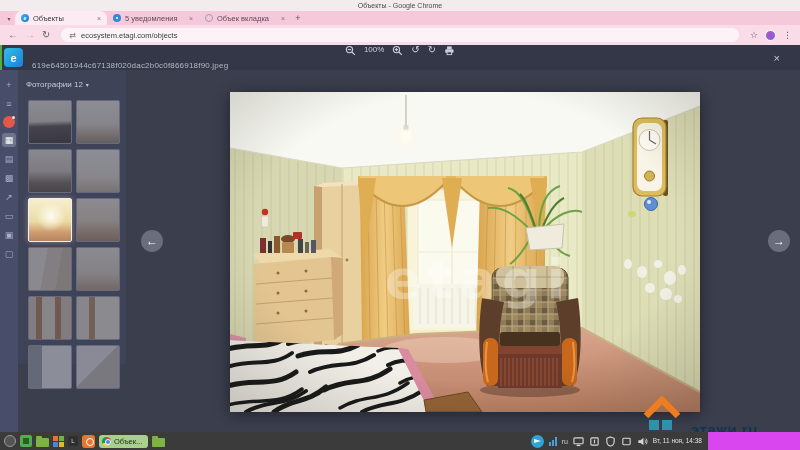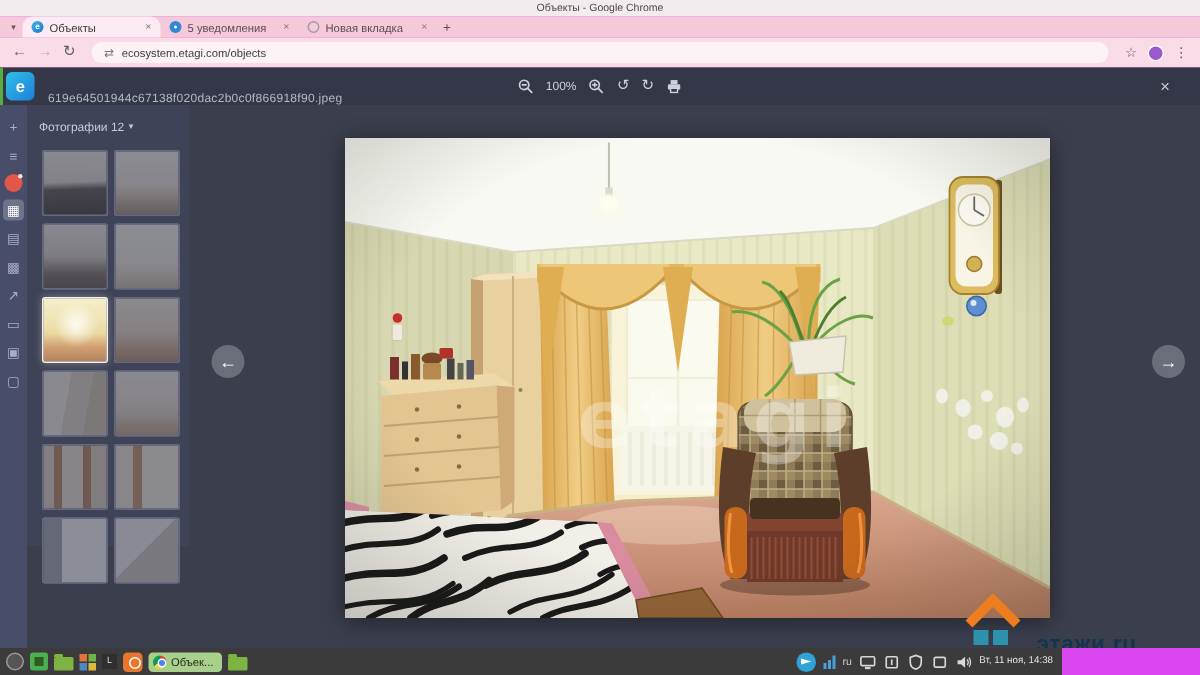--- a/index.html
+++ b/index.html
@@ -43,21 +43,21 @@
   
   .page{position:absolute;left:0;top:45px;width:800px;height:387px;background:#3b3e4d;overflow:hidden;}
   .green-edge{position:absolute;left:0;top:0;width:2px;height:25px;background:#55ae3f;z-index:6;}
   .viewerbar{position:absolute;left:0;top:0;width:800px;height:25px;background:#343748;
     display:flex;align-items:center;}
   .viewer-logo{width:19px;height:19px;margin-left:4px;border-radius:4px;
     background:linear-gradient(135deg,#2fc0e8,#1e7ed6);color:#fff;font-weight:bold;
     font-size:11px;display:flex;align-items:center;justify-content:center;}
   .filename{margin-left:9px;font-size:8px;color:#b4b8c6;letter-spacing:.2px;margin-top:16px;}
   .viewer-controls{position:absolute;left:50%;top:0;height:25px;transform:translateX(-50%);
-    display:flex;align-items:center;gap:8px;color:#ccd0dc;}
+    display:flex;align-items:flex-start;gap:8px;color:#ccd0dc;}
   .vc-glyph{font-size:10px;line-height:1;color:#ccd0dc;}
   .zoom-level{font-size:8px;color:#ccd0dc;}
   .viewer-close{position:absolute;right:20px;top:0;height:25px;display:flex;align-items:center;
     font-size:11px;color:#c7cbd7;}
 
   .app-rail{position:absolute;left:0;top:25px;width:18px;height:362px;background:#484d6a;
     padding-top:3px;}
   .rail-item{width:14px;height:14px;margin:5px auto;color:#a9adc6;font-size:9px;
     line-height:14px;text-align:center;}
   .rail-item.selected{background:rgba(255,255,255,.22);border-radius:3px;color:#fff;}
@@ -157,21 +157,21 @@
       <span class="lbl">Объекты</span>
       <span class="x">×</span>
     </div>
     <div class="tab">
       <span class="fav fav-notif"></span>
       <span class="lbl">5 уведомления</span>
       <span class="x">×</span>
     </div>
     <div class="tab">
       <span class="fav fav-new"></span>
-      <span class="lbl">Новая вкладка</span>
+      <span class="lbl">Объек вкладка</span>
       <span class="x">×</span>
     </div>
     <div class="newtab-btn">+</div>
   </div>
 
   <div class="toolbar">
     <span class="navbtn">←</span>
     <span class="navbtn dim">→</span>
     <span class="navbtn">↻</span>
     <div class="urlpill">

